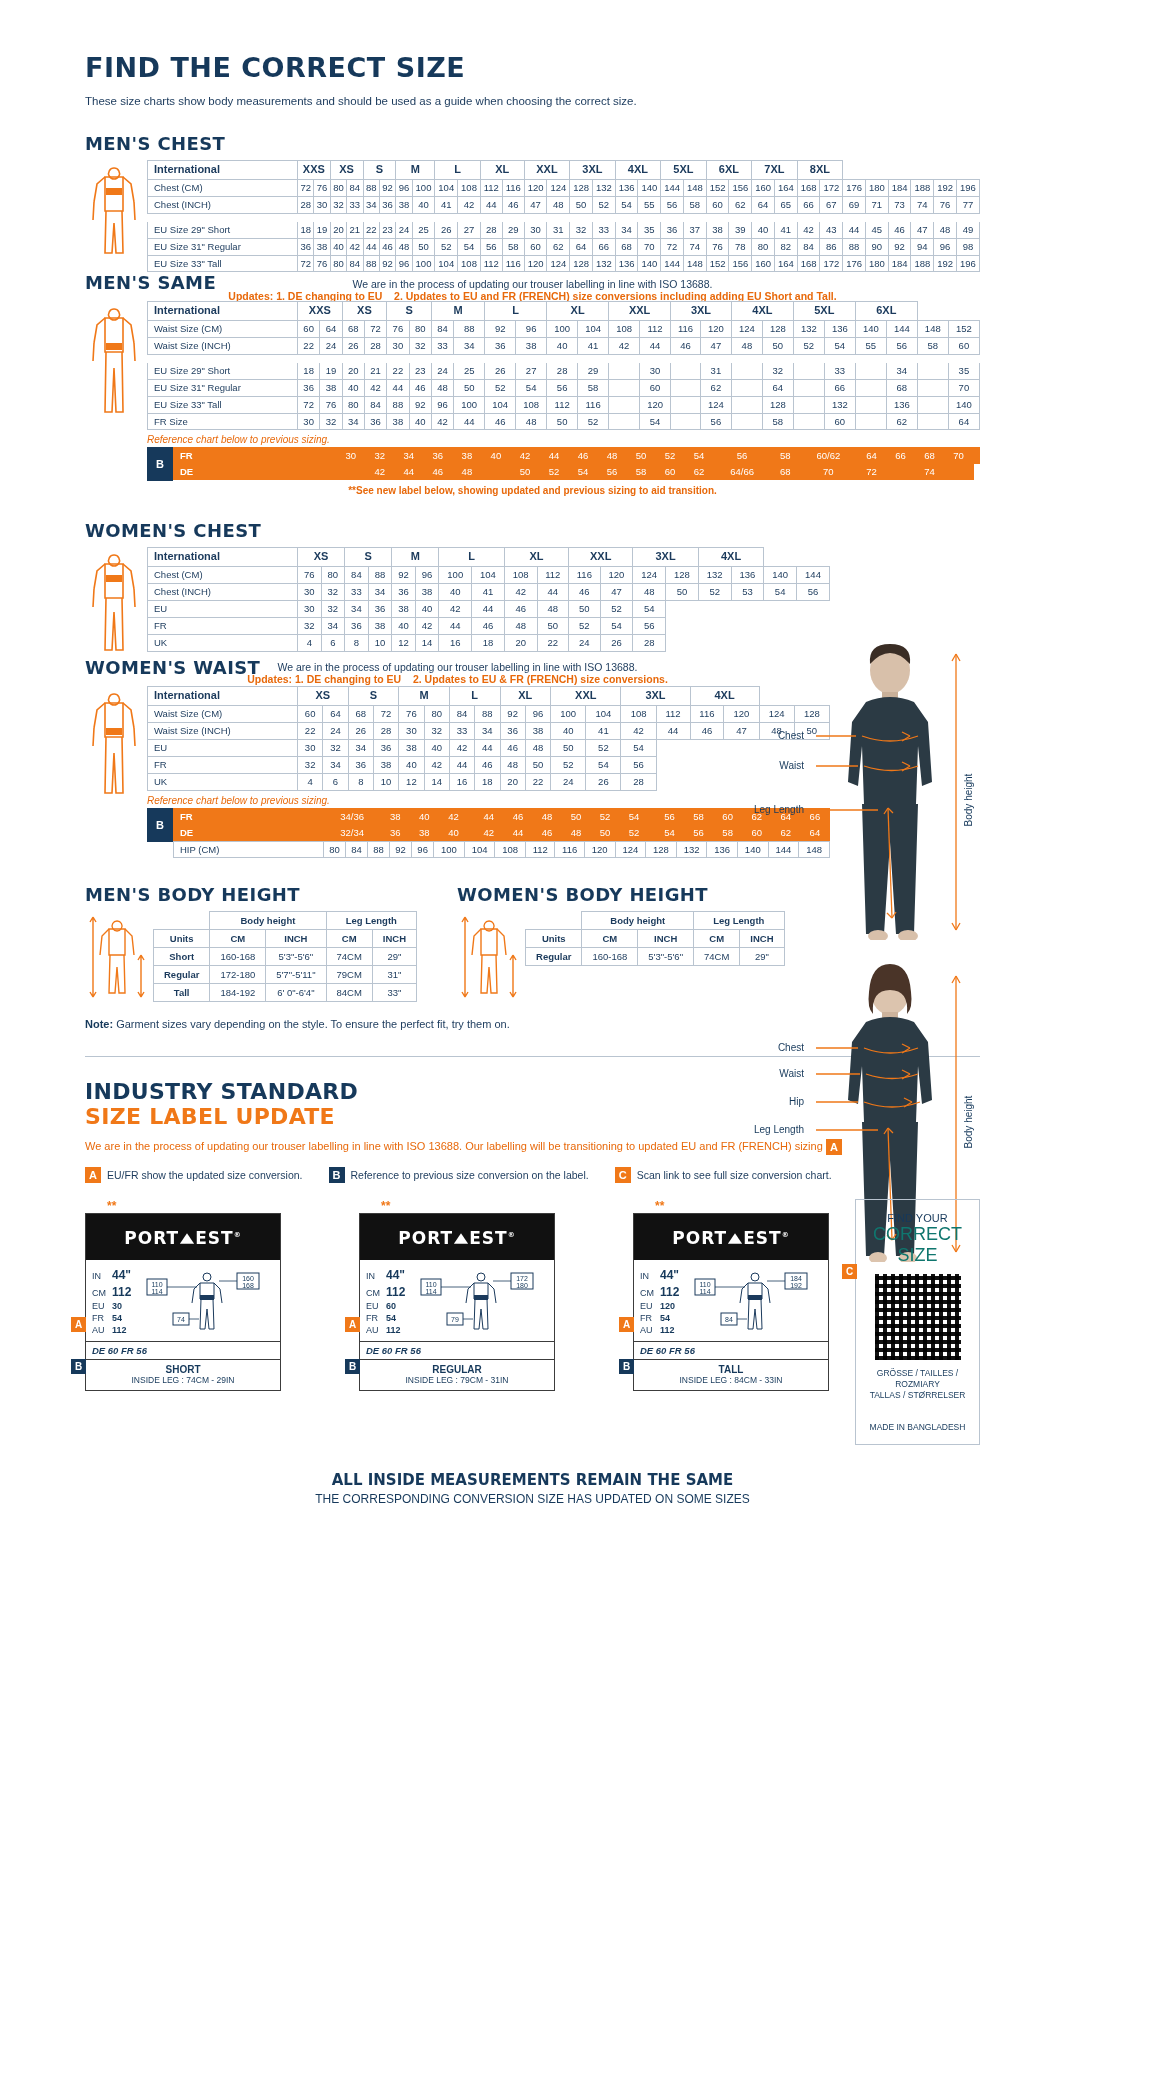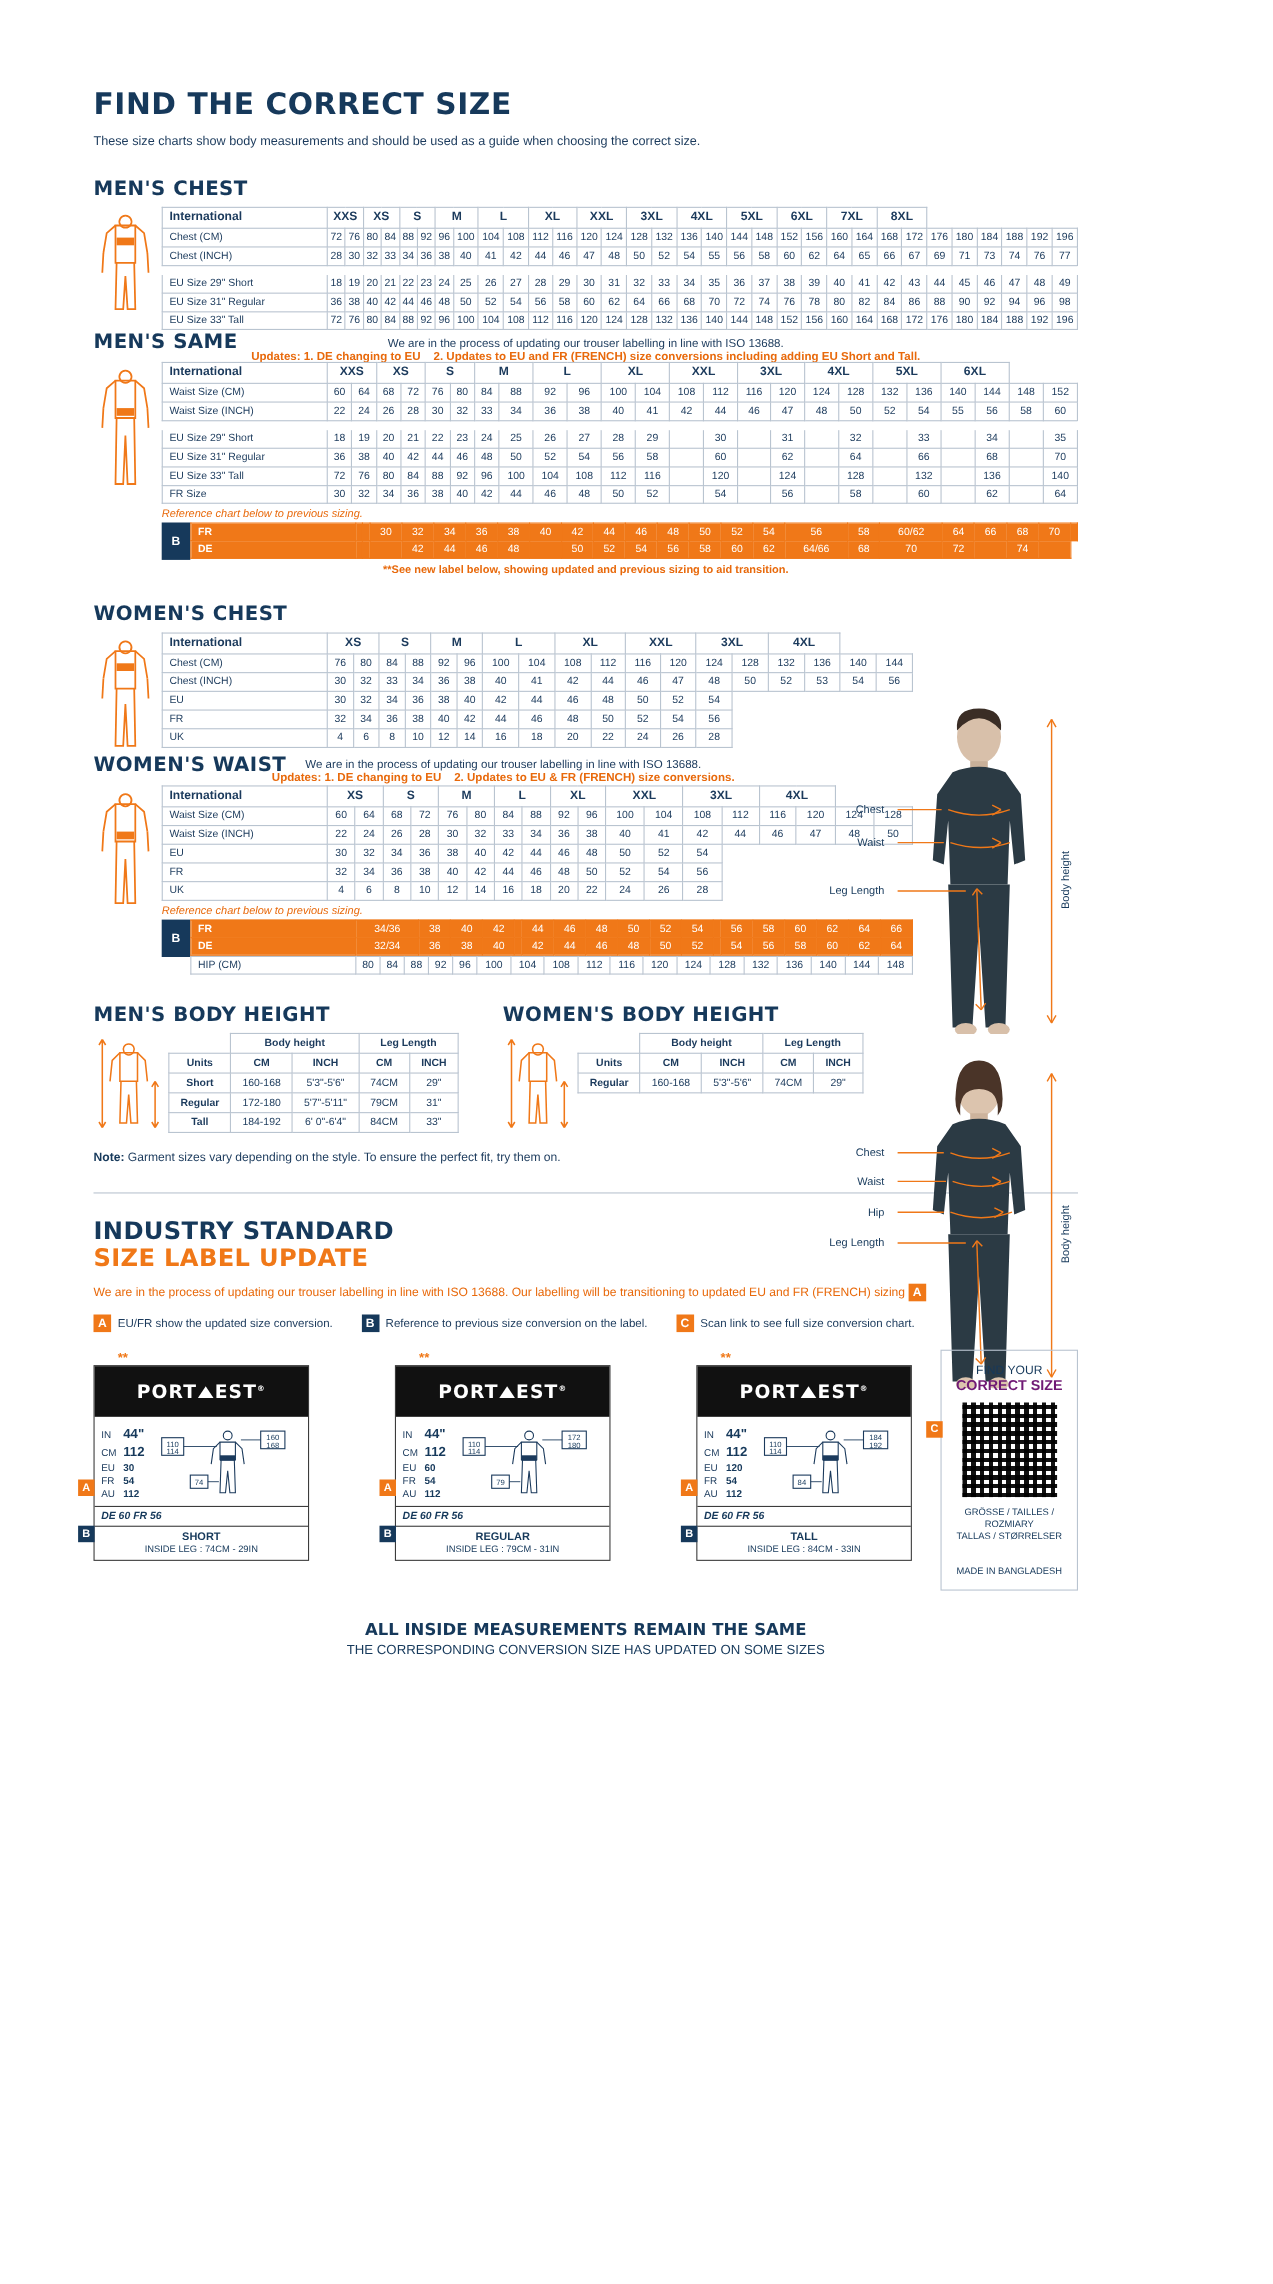--- a/index.html
+++ b/index.html
@@ -5,21 +5,21 @@
   * { box-sizing: border-box; }
   html, body { margin:0; padding:0; }
   body {
     width: 1157px;
     min-height: 2076px;
     background: #ffffff;
     font-family: "Liberation Sans", sans-serif;
     color: #1b3a5c;
     -webkit-font-smoothing: antialiased;
   }
-  .page { position: relative; width:1065px; padding: 80px 85px 30px 85px; }
+  .page { position: relative; width:1065px; padding: 52px 85px 30px 85px; }
 
   h1.title {
     font-size: 27px;
     letter-spacing: 0.5px;
     font-weight: bold;
     color: #16395b;
     margin: 0 0 10px 0;
     font-family: "DejaVu Sans", sans-serif;
   }
   .intro { font-size: 11.5px; line-height: 1.5; color:#1b3a5c; margin-bottom: 23px; }
@@ -99,21 +99,21 @@
   .sizecol .big { font-size:12px; }
   .figbox { flex:1; display:flex; align-items:flex-start; justify-content:center; position:relative; }
   .lbl-de { border-top:1px solid #3c3c3c; font-size:9.5px; padding:3px 6px; font-style:italic; font-weight:bold; color:#16395b;}
   .lbl-foot { border-top:1px solid #3c3c3c; text-align:center; padding:4px 2px 5px 2px; }
   .lbl-foot .f1 { font-weight:bold; font-size:10px; color:#16395b; }
   .lbl-foot .f2 { font-size:8.5px; color:#16395b; }
   .sidebadge { position:absolute; left:-14px; background:#f07818; color:#fff; font-weight:bold; font-size:10px; width:15px; height:15px; display:flex;align-items:center;justify-content:center;}
 
   .qrcard { width:196px; border:1px solid #b9c4d0; padding:12px 8px; text-align:center; position:relative;}
   .qr-t1 { font-size:11px; color:#16395b; }
-  .qr-t2 { font-size:13px; font-weight:bold; color:#701a75; margin-bottom:8px;}
+  .qr-t2 { font-size:18px; font-weight:normal; color:#0f766e; margin-bottom:8px;}
   .qr { width:86px; height:86px; margin:0 auto 8px auto; background:
       repeating-linear-gradient(0deg,#111 0 4px,#fff 4px 8px),
       repeating-linear-gradient(90deg,#111 0 4px,#fff 4px 8px);
       background-blend-mode: multiply; }
   .qr-t3 { font-size:8.5px; font-weight:normal; color:#16395b; line-height:1.3;}
   .qr-t4 { font-size:8.5px; font-weight:normal; color:#16395b; margin-top:20px;}
 
   .bottom-txt1 { text-align:center; font-weight:bold; font-size:15px; color:#16395b; margin-top:26px; font-family:"DejaVu Sans", sans-serif;}
   .bottom-txt2 { text-align:center; font-size:12px; color:#16395b; margin-top:3px; }
 

